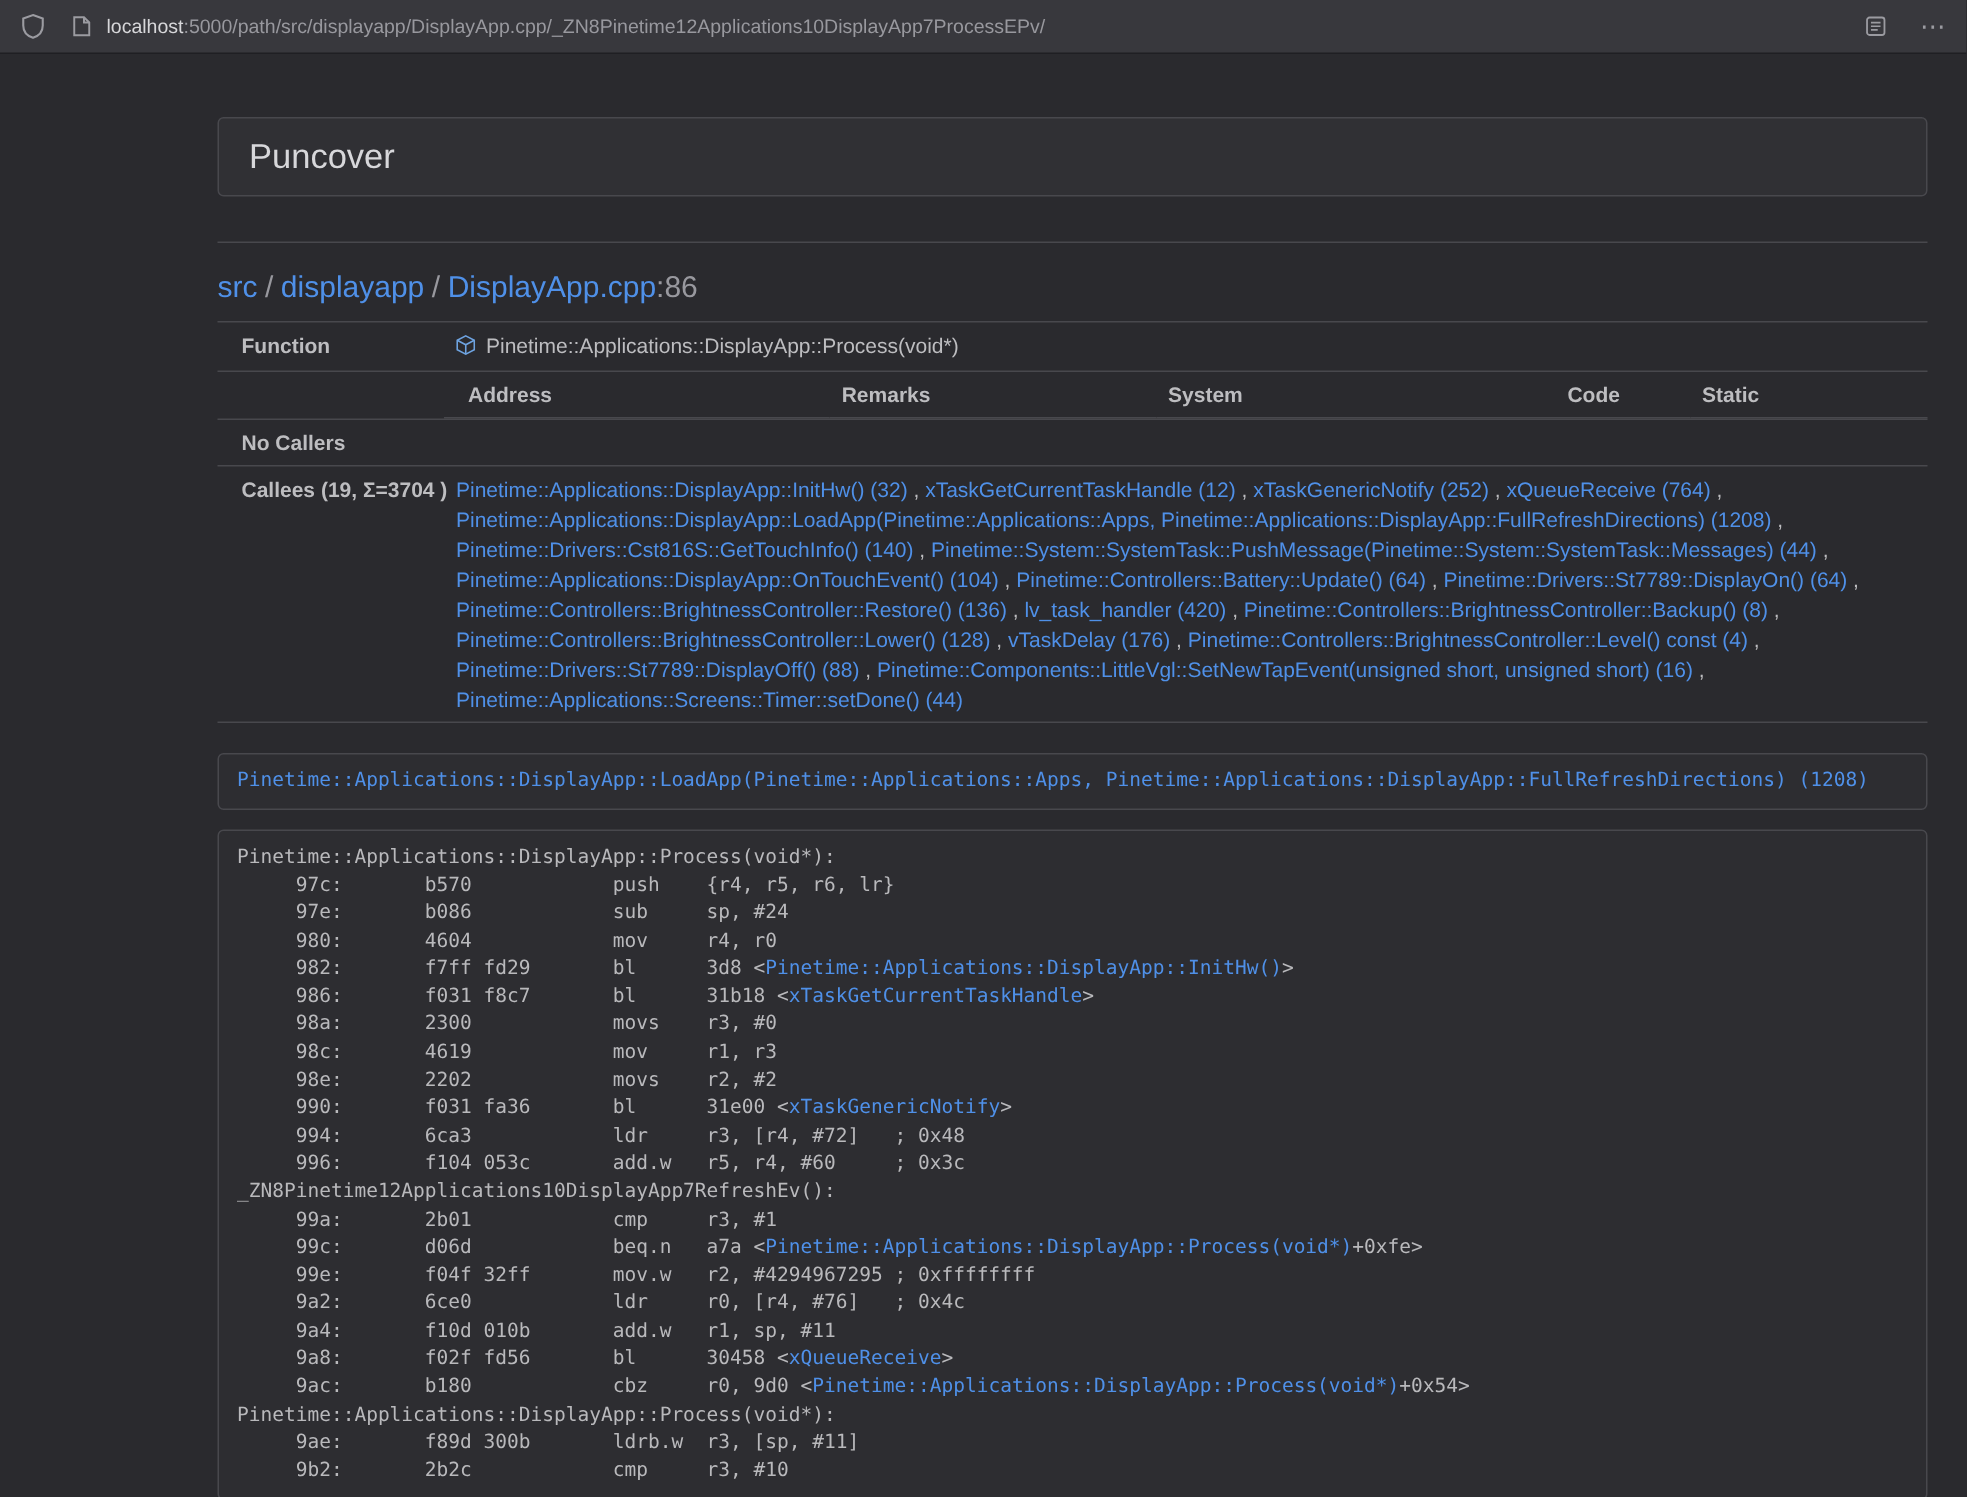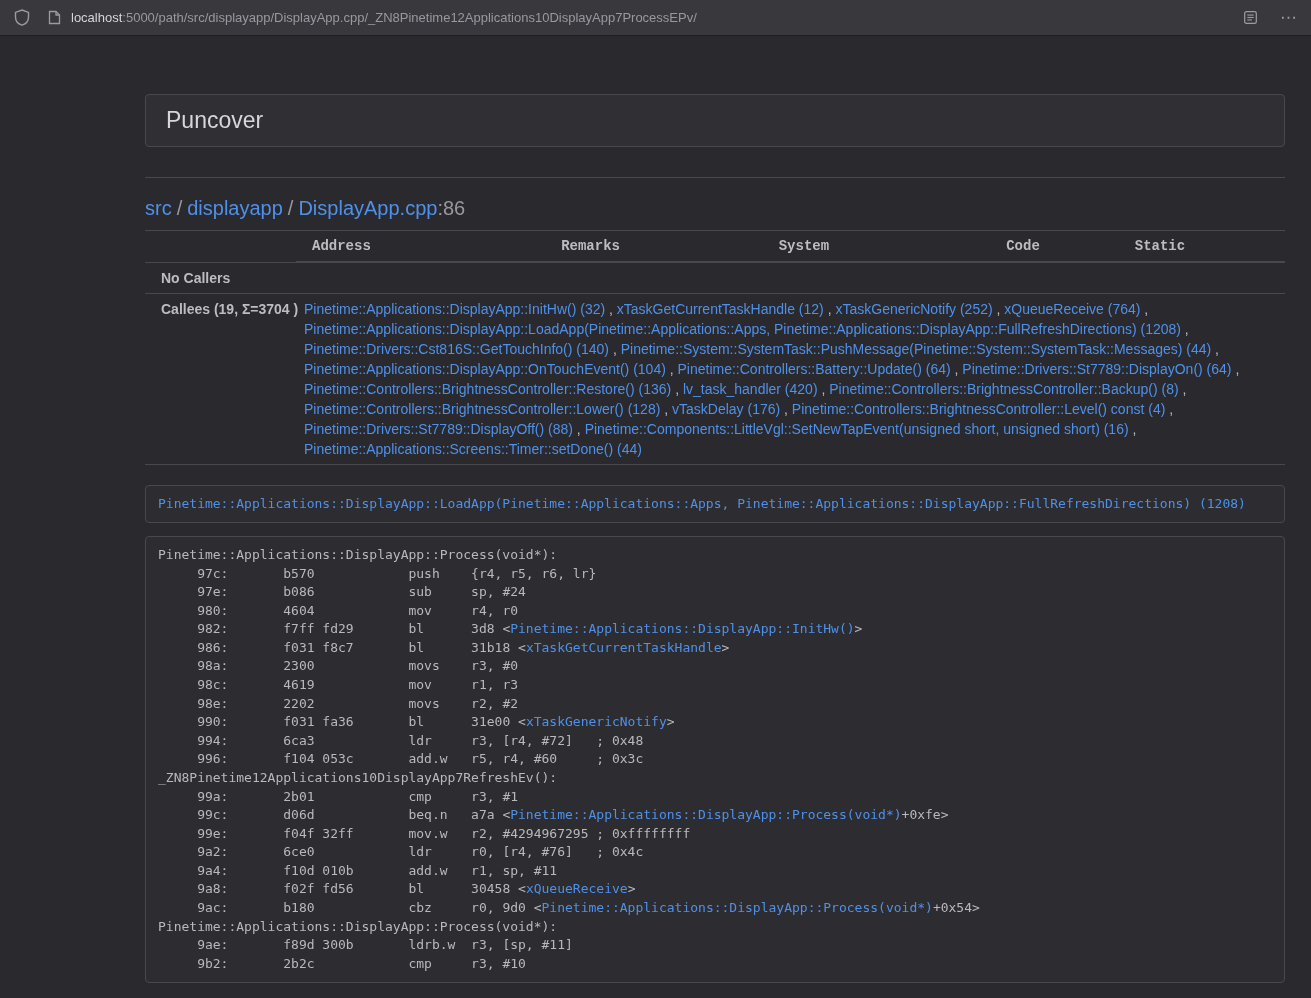--- a/index.html
+++ b/index.html
@@ -26,42 +26,42 @@
   .browser-bar .icon svg{display:block;}
   .icon.shield{margin-right:18px;}
   .icon.page{margin-right:10px;}
   .url-text{flex:1 1 auto;font-size:13px;color:var(--text-dim);white-space:nowrap;overflow:hidden;}
   .url-text .host{color:var(--text-bright);}
   .icon.reader{margin-left:16px;margin-right:22px;}
   .more{font-size:17px;color:var(--icon);line-height:1;flex:0 0 auto;cursor:default;}
 
   
   .container{width:1140px;margin-left:145px;padding-top:42px;font-size:14px;}
-  .jumbotron{background:var(--box-bg);border:1px solid var(--border);border-radius:4px;padding:12px 20px;margin-top:16px;}
+  .jumbotron{background:var(--box-bg);border:1px solid var(--border);border-radius:4px;padding:12px 20px;}
   .jumbotron h1{font-size:23px;font-weight:500;color:var(--text-bright);line-height:27px;}
   hr.divider{border:none;border-top:1px solid var(--border);margin-top:30px;}
   .breadcrumb{margin:20px 0 12px;font-size:20px;line-height:20px;}
   .breadcrumb .sep{color:var(--text-dim);padding:0 5px;}
   .breadcrumb .suffix{color:var(--text-dim);}
 
   
   table{border-collapse:collapse;width:100%;table-layout:fixed;}
   .main-table{border-bottom:1px solid var(--border);}
   .main-table > tbody > tr > th,
   .main-table > tbody > tr > td{border-top:1px solid var(--border);padding:5px 8px;
     text-align:left;vertical-align:top;font-size:14px;line-height:20px;}
   .main-table > tbody > tr > th{width:151px;font-weight:bold;padding-left:16px;white-space:nowrap;}
   .main-table > tbody > tr > td.stats-cell{padding:0;}
-  .stats-table th,.stats-table td{padding:5px 8px;text-align:left;font-size:14px;line-height:20px;font-family:Liberation Mono, monospace;}
+  .stats-table th,.stats-table td{padding:5px 8px;text-align:left;font-size:14px;line-height:20px;}
   .stats-table th{font-weight:bold;border-bottom:1px solid var(--border);}
   .stats-table th:first-child,.stats-table td:first-child{padding-left:16px;}
   .stats-table th:nth-child(1){width:26%;}
   .stats-table th:nth-child(2){width:22%;margin-left:44px;}
   .stats-table th:nth-child(3){width:23%;}
-  .stats-table th:nth-child(4){width:13%;}
+  .stats-table th:nth-child(4){width:13%;text-align:center;}
   .func-icon{display:inline-block;vertical-align:-2px;margin-right:7px;}
   .callees{line-height:20px;}
 
   
   .highlight-bar{margin-top:20px;border:1px solid var(--border);border-radius:4px;background:var(--code-bg);
     padding:9px 12px;font-family:"DejaVu Sans Mono",monospace;font-size:13px;line-height:18px;
     white-space:nowrap;overflow:hidden;}
   .disassembly{margin-top:13px;border:1px solid var(--border);border-radius:4px;background:var(--code-bg);
     padding:9px 12px;font-family:"DejaVu Sans Mono",monospace;font-size:13px;line-height:1.43;
     color:#b9b9bc;tab-size:8;-moz-tab-size:8;white-space:pre;overflow:hidden;}
@@ -98,20 +98,31 @@
   <div class="jumbotron">
     <h1>Puncover</h1>
   </div>
 
   <hr class="divider">
 
   <div class="breadcrumb"><a href="#">src</a><span class="sep">/</span><a href="#">displayapp</a><span class="sep">/</span><a href="#">DisplayApp.cpp</a><span class="suffix">:86</span></div>
 
   <table class="main-table">
     <tbody>
+      <tr>
+        <th>Function</th>
+        <td>
+          <span class="func-icon">
+            <svg width="13" height="14" viewBox="0 0 16 17">
+                <path d="M8 1 L15 4.6 V12.4 L8 16 L1 12.4 V4.6 Z" fill="none" stroke="#6ea3e0" stroke-width="1.3"></path>
+                <path d="M1 4.6 L8 8.3 L15 4.6 M8 8.3 V16" fill="none" stroke="#6ea3e0" stroke-width="1.3"></path>
+              </svg>
+          </span><span>Pinetime::Applications::DisplayApp::Process(void*)</span>
+        </td>
+      </tr>
       <tr>
         <th></th>
         <td class="stats-cell">
           <table class="stats-table">
             <tbody>
               <tr>
                 <th>Address</th>
                 <th>Remarks</th>
                 <th>System</th>
                 <th>Code</th>

